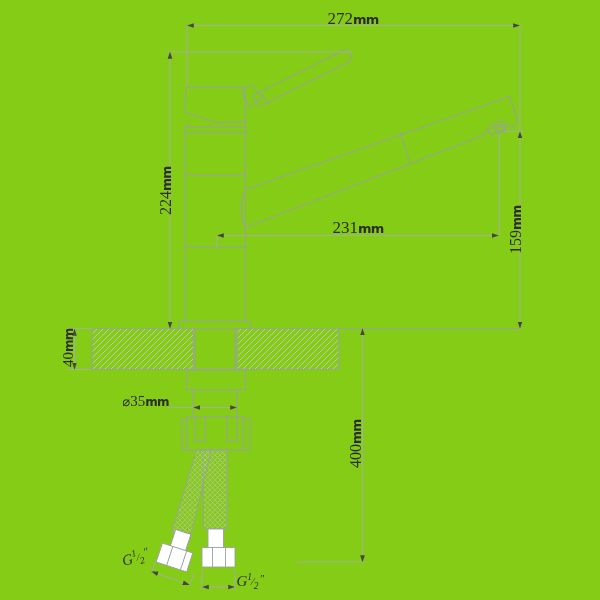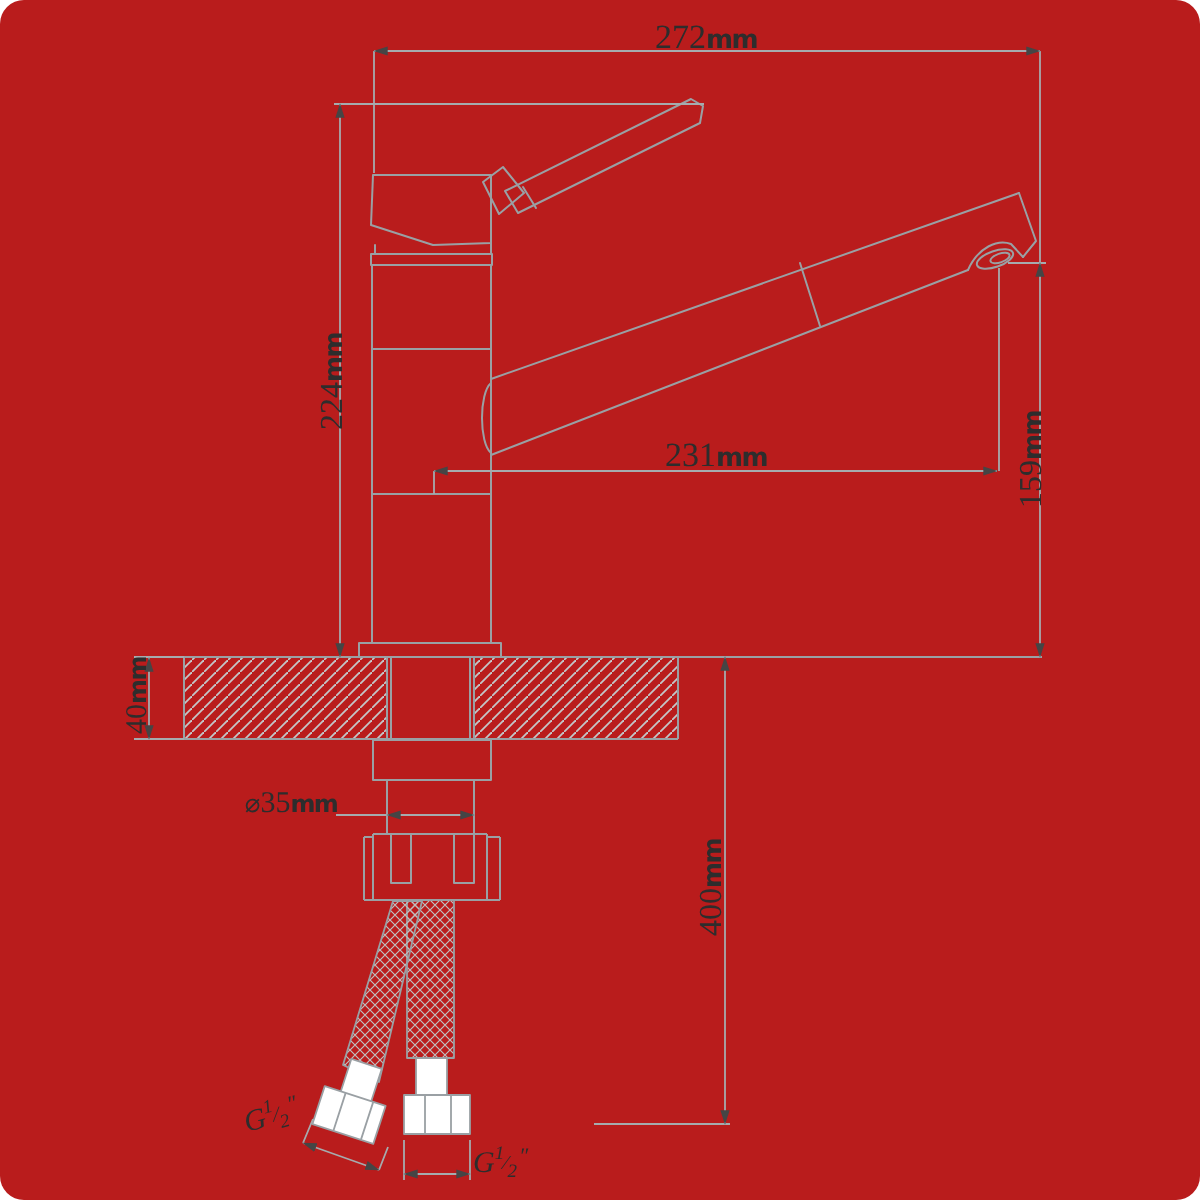--- a/index.html
+++ b/index.html
@@ -1,16 +1,16 @@
 <!DOCTYPE html>
 <html><head>
 <meta charset="utf-8">
 <style>
   html, body { margin: 0; padding: 0; background: #ffffff; }
-  .stage { width: 600px; height: 600px; background: #b91c1c; position: relative; overflow: hidden; border-radius: 12px; }
+  .stage { width: 600px; height: 600px; background: #84cc16; position: relative; overflow: hidden; }
   svg { display: block; }
   .dimtext { font-family: "Liberation Serif", serif; fill: #2d2d2d; }
   .unit { font-family: "DejaVu Sans", sans-serif; font-weight: bold; letter-spacing: -0.8px; }
   .thread { font-family: "Liberation Serif", serif; font-style: italic; fill: #2d2d2d; }
 </style>
 </head>
 <body>
 
 <div class="stage">
 <svg width="600" height="600" viewBox="0 0 600 600">

